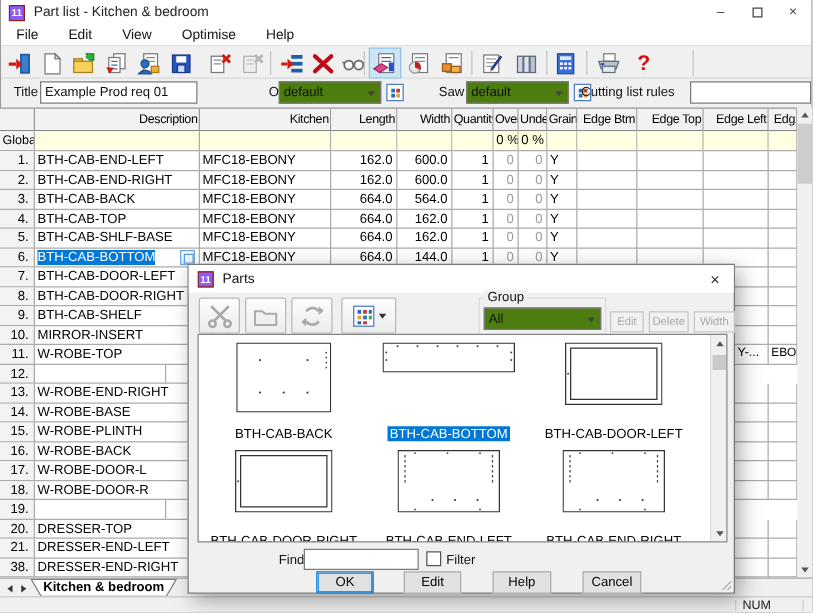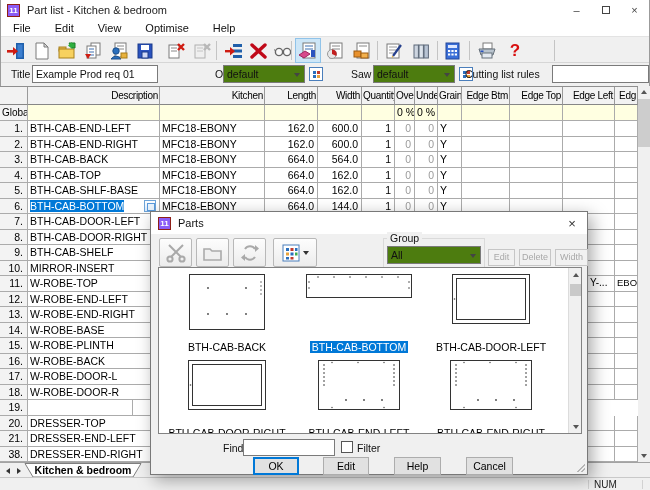--- a/index.html
+++ b/index.html
@@ -587,24 +587,20 @@
         <div class="c c7 dim-cell"></div>
         <div class="c c8"></div>
         <div class="c c9"></div>
         <div class="c c10"></div>
         <div class="c c11">Y-...</div>
         <div class="c c12">EBON</div>
       </div>
 
       <div class="gr tr">
         <div class="c c0">12.</div>
-        <div class="c c1 desc-cell">
-          <span class="desc-text">W-ROBE-END-LEFT</span>
-          
-        </div>
         <div class="c c2"></div>
         <div class="c c3 num-cell"></div>
         <div class="c c4 num-cell"></div>
         <div class="c c5 num-cell"></div>
         <div class="c c6 dim-cell"></div>
         <div class="c c7 dim-cell"></div>
         <div class="c c8"></div>
         <div class="c c9"></div>
         <div class="c c10"></div>
         <div class="c c11"></div>

